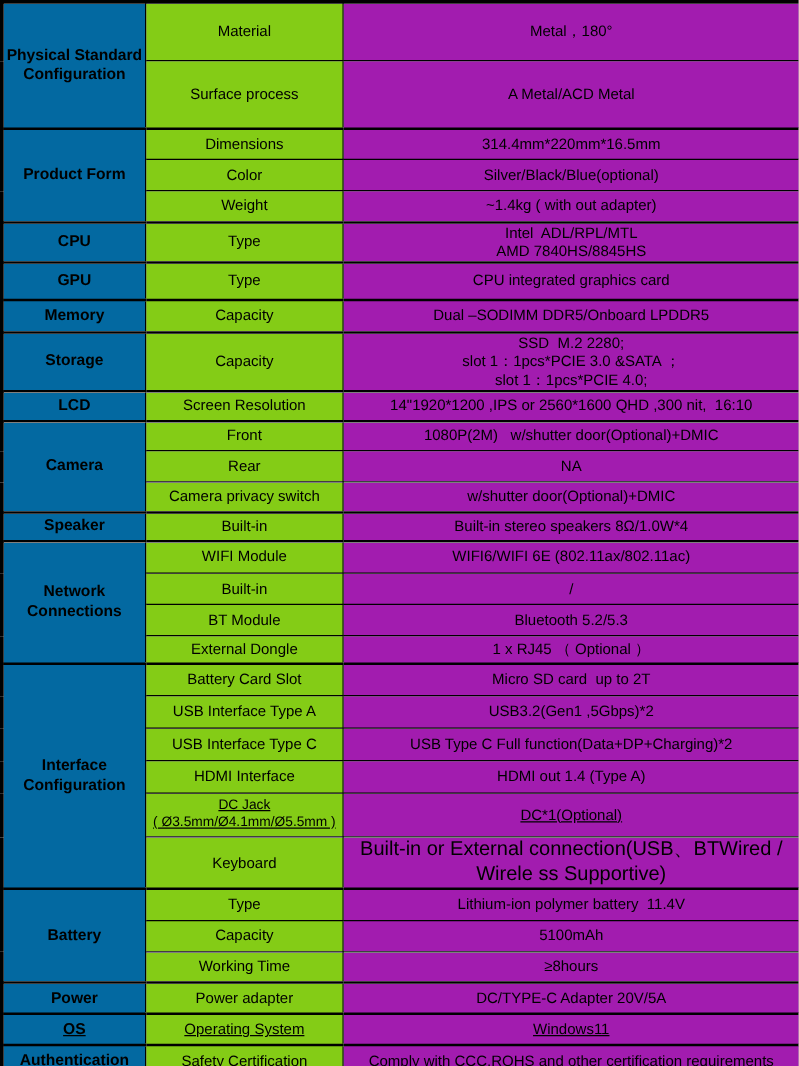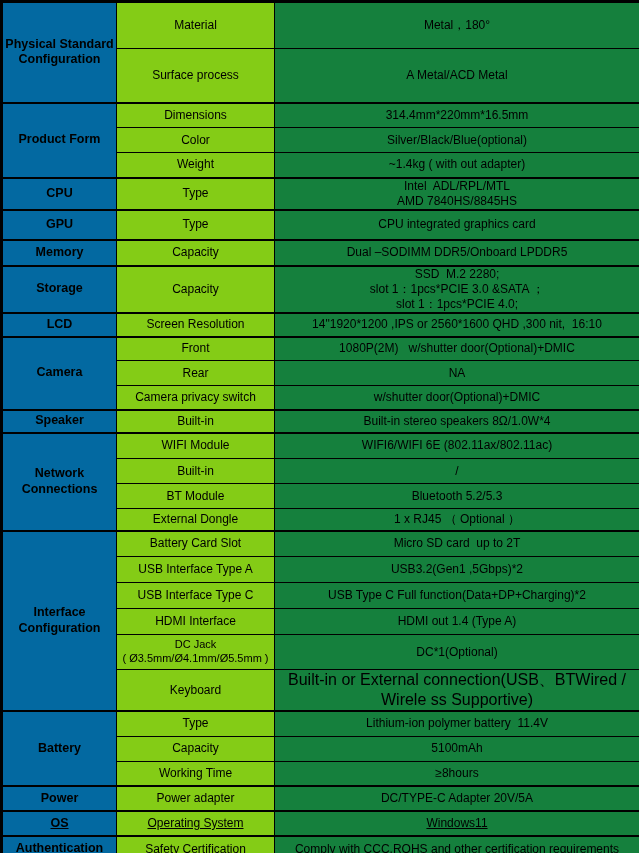--- a/index.html
+++ b/index.html
@@ -24,21 +24,21 @@
     word-break:break-word;
   }
   td.cat{
     background:#0369a1;
     font-weight:bold;
     font-size:12.5px;
     line-height:1.25;
     color:#000;
   }
   td.lbl{background:#84cc16;}
-  td.val{background:#15803d;}
+  td.val{background:#a21caf;}
   .sec-top{border-top:2px solid #000 !important;}
 </style>
 </head>
 <body>
 
 <div class="page">
   <table class="spec">
     <colgroup>
       <col style="width:115px">
       <col style="width:158px">
@@ -137,21 +137,21 @@
           <td class="val">USB3.2(Gen1 ,5Gbps)*2</td>
         </tr>
         <tr style="height: 26px;">
           <td class="lbl">USB Interface Type C</td>
           <td class="val">USB Type C Full function(Data+DP+Charging)*2</td>
         </tr>
         <tr style="height: 26px;">
           <td class="lbl">HDMI Interface</td>
           <td class="val">HDMI out 1.4 (Type A)</td>
         </tr>
-        <tr style="height: 35px;">
+        <tr style="height: 35px; text-decoration: underline;">
           <td class="lbl" style="font-size: 11px;"><span>DC Jack</span><br><span>( Ø3.5mm/Ø4.1mm/Ø5.5mm )</span></td>
           <td class="val">DC*1(Optional)</td>
         </tr>
         <tr style="height: 25px;">
           <td class="lbl">Keyboard</td>
           <td class="val" style="font-size: 16px;">Built-in or External connection(USB、BTWired / Wirele ss Supportive)</td>
         </tr>
         <tr style="height: 25px;">
           <td class="cat sec-top" rowspan="3"><span>Battery</span></td>
           <td class="lbl sec-top">Type</td>

